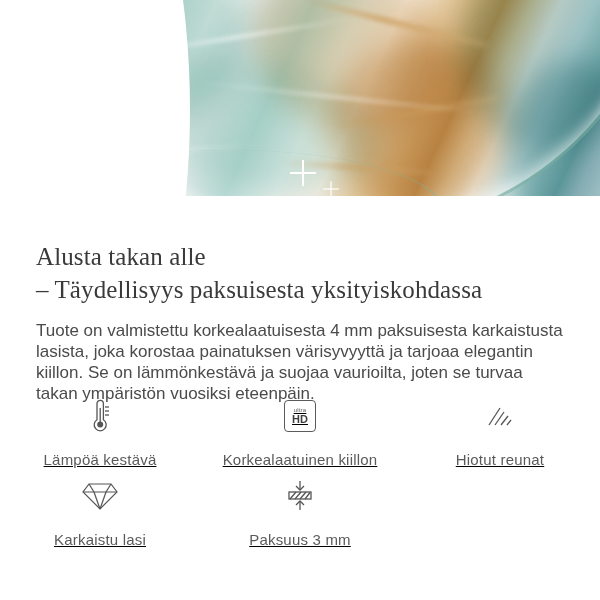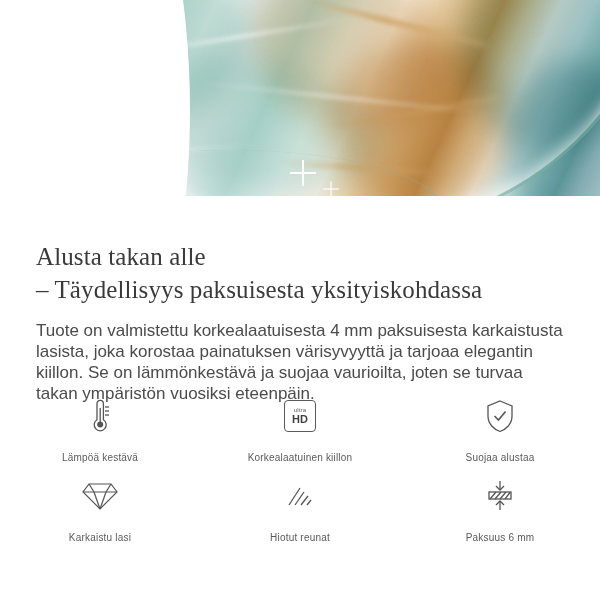--- a/index.html
+++ b/index.html
@@ -177,31 +177,32 @@
     grid-template-columns: repeat(3, 1fr);
     grid-template-rows: 80px 80px;
     row-gap: 0px;
   }
   .feature {
     display: flex;
     flex-direction: column;
     align-items: center;
     justify-content: flex-start;
     padding-top: 8px;
+    text-decoration: underline;
   }
   .feature .glyph {
     height: 40px;
     display: flex;
     align-items: center;
     justify-content: center;
     color: #555555;
   }
   .feature .caption {
     margin-top: 16px;
-    font-size: 10px;
+    font-size: 15px;
     color: #5a5a5a;
     text-align: center;
     letter-spacing: .2px;
   }
   svg { display: block; }
   .ultrahd {
     width: 30px; height: 30px;
     border: 1.4px solid #5b5b5b;
     border-radius: 4px;
     display: flex;
@@ -269,68 +270,59 @@
     <div class="feature">
       <div class="glyph">
         <div class="ultrahd">
           <span class="u-top">ultra</span>
           <span class="u-bot">HD</span>
         </div>
       </div>
       <div class="caption">Korkealaatuinen kiillon</div>
     </div>
 
-    <div class="feature">
-      <div class="glyph">
-        <svg width="32" height="36" viewBox="0 0 32 36" fill="none" stroke="#555" stroke-width="1.3">
-          <path d="M16 3 L28 8 v10c0 8-6 13.5-12 15.5C10 31.5 4 26 4 18V8z"></path>
-          <polyline points="10.5,18 14.5,22 21.5,13.5" stroke-width="1.6"></polyline>
+
+    <div class="feature">
+      <div class="glyph">
+        <svg width="34" height="30" viewBox="0 0 34 30" fill="none" stroke="#555" stroke-width="1.3">
+          <path d="M3 25 L17 4 L31 25 Z" stroke="none"></path>
+          <line x1="6" y1="24" x2="17" y2="7"></line>
+          <line x1="12" y1="24" x2="21" y2="11"></line>
+          <line x1="18" y1="24" x2="25" y2="15"></line>
+          <line x1="24" y1="24" x2="28" y2="19"></line>
         </svg>
       </div>
-      <div class="caption">Suojaa alustaa</div>
+      <div class="caption">Hiotut reunat</div>
     </div>
 
     <div class="feature">
       <div class="glyph">
         <svg width="36" height="32" viewBox="0 0 36 32" fill="none" stroke="#555" stroke-width="1.2">
           <path d="M7 4 h22 l6 8 -17 17 -17 -17z"></path>
           <line x1="1" y1="12" x2="35" y2="12"></line>
           <line x1="7" y1="4" x2="12" y2="12"></line>
           <line x1="29" y1="4" x2="24" y2="12"></line>
           <line x1="12" y1="12" x2="18" y2="29"></line>
           <line x1="24" y1="12" x2="18" y2="29"></line>
         </svg>
       </div>
       <div class="caption">Karkaistu lasi</div>
-    </div>
-
-    <div class="feature">
-      <div class="glyph">
-        <svg width="34" height="30" viewBox="0 0 34 30" fill="none" stroke="#555" stroke-width="1.3">
-          <path d="M3 25 L17 4 L31 25 Z" stroke="none"></path>
-          <line x1="6" y1="24" x2="17" y2="7"></line>
-          <line x1="12" y1="24" x2="21" y2="11"></line>
-          <line x1="18" y1="24" x2="25" y2="15"></line>
-          <line x1="24" y1="24" x2="28" y2="19"></line>
-        </svg>
-      </div>
-      <div class="caption">Hiotut reunat</div>
     </div>
 
     <div class="feature">
       <div class="glyph">
         <svg width="34" height="34" viewBox="0 0 34 34" fill="none" stroke="#555" stroke-width="1.3">
           <line x1="17" y1="2" x2="17" y2="10"></line>
           <polyline points="13,7 17,11 21,7"></polyline>
           <rect x="6" y="13" width="22" height="7" fill="none"></rect>
           <line x1="7" y1="20" x2="13" y2="13"></line>
           <line x1="12" y1="20" x2="18" y2="13"></line>
           <line x1="17" y1="20" x2="23" y2="13"></line>
           <line x1="22" y1="20" x2="27" y2="13.5"></line>
           <line x1="17" y1="31" x2="17" y2="23"></line>
           <polyline points="13,26 17,22 21,26"></polyline>
         </svg>
       </div>
-      <div class="caption">Paksuus 6 mm</div>
+      <div class="caption">Paksuus 3 mm</div>
     </div>
 
   </div>
 </div>
 
 </body></html>

